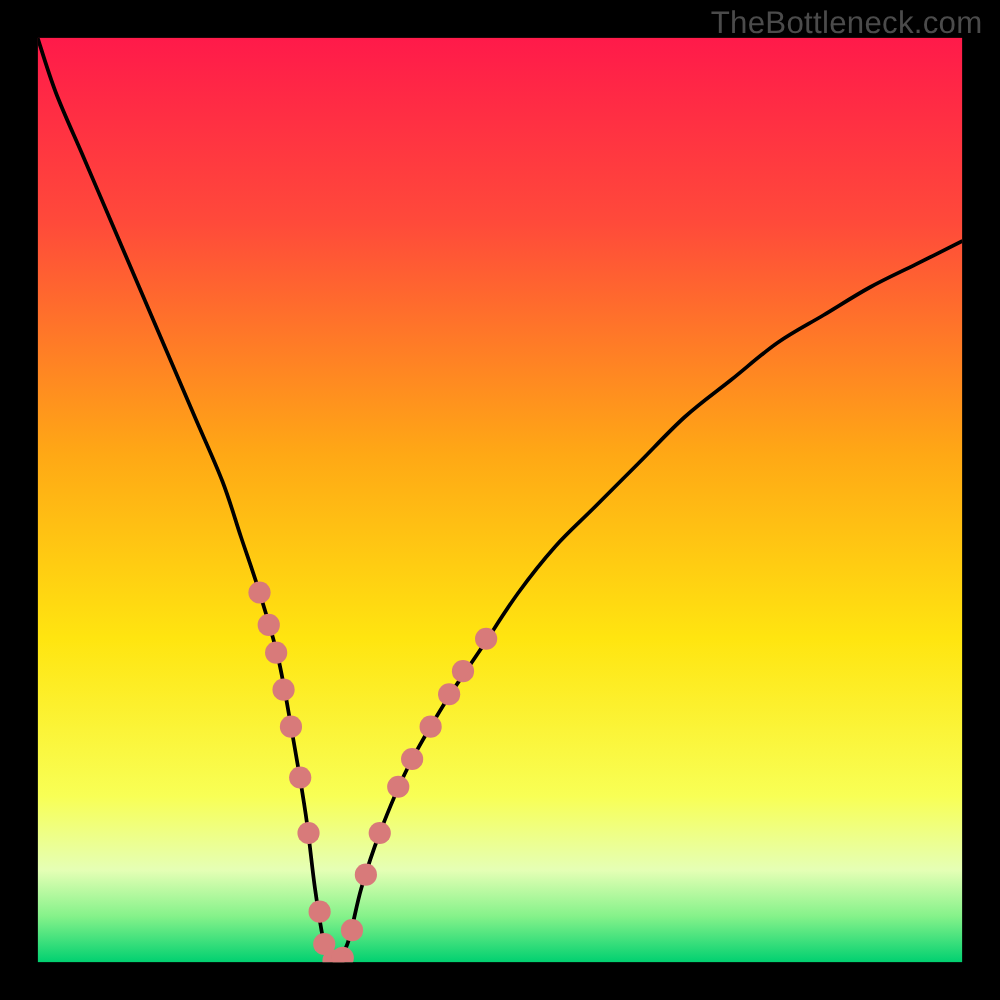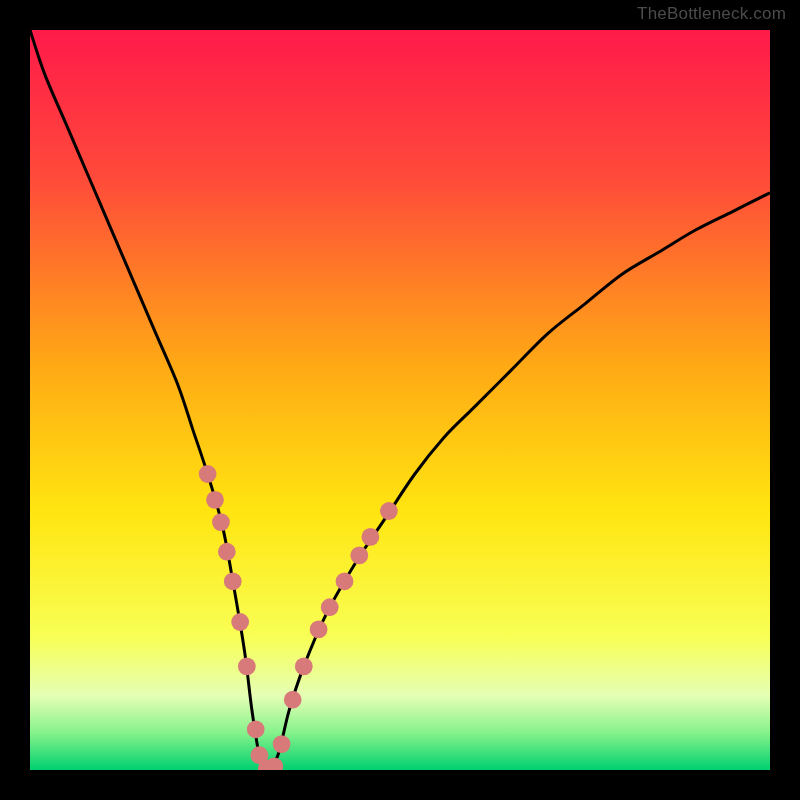--- a/index.html
+++ b/index.html
@@ -22,21 +22,21 @@
     top: 30px;
     width: 740px;
     height: 740px;
     overflow: hidden;
   }
   .watermark {
     position: absolute;
     top: 4px;
     right: 14px;
     color: #4b4b4b;
-    font-size: 17px;
+    font-size: 25px;
     letter-spacing: 0.2px;
     font-weight: 400;
   }
   svg.curve {
     position: absolute;
     inset: 0;
     width: 100%;
     height: 100%;
   }
 </style>

